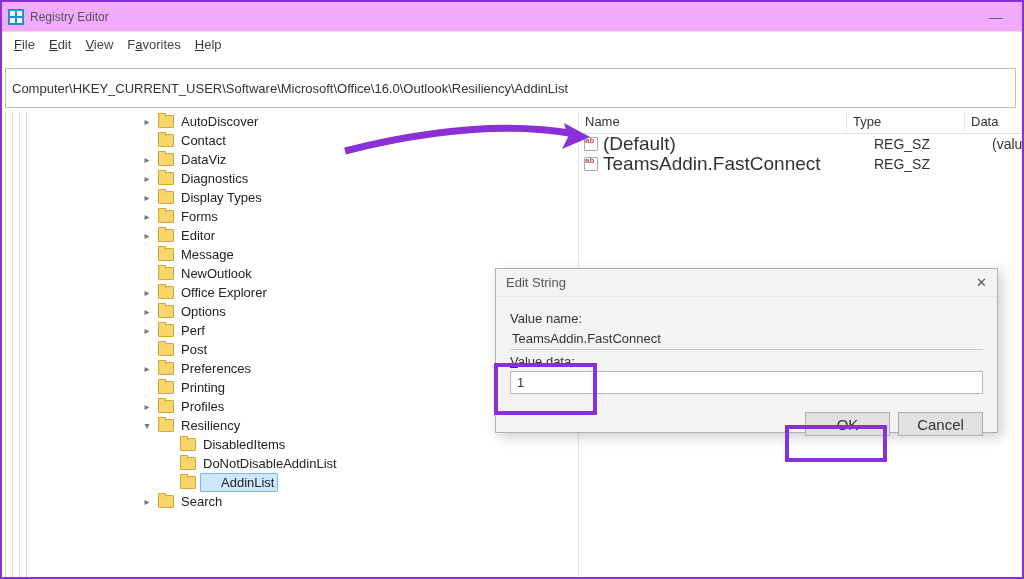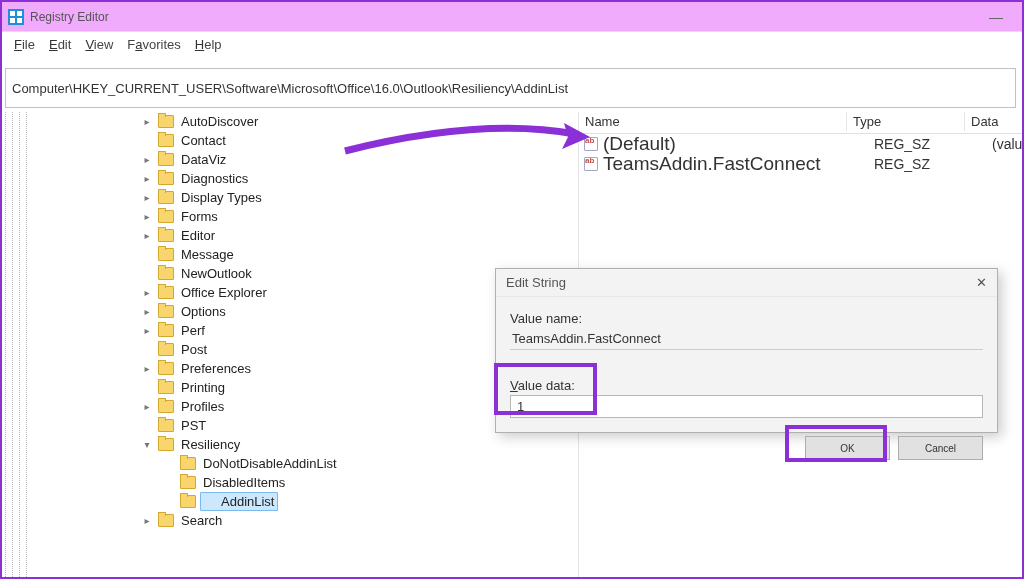--- a/index.html
+++ b/index.html
@@ -40,21 +40,21 @@
 
 .dialog{position:absolute;left:493px;top:266px;width:503px;height:165px;background:#f3f3f3;border:1px solid #b0b0b0;box-shadow:4px 4px 12px rgba(0,0,0,.2);}
 .dlg-title{display:flex;align-items:center;height:28px;padding:0 10px;background:#f3f3f3;border-bottom:1px solid #e7e7e7;}
 .dlg-title span{font-size:13px;color:#555;}
 .dlg-close{margin-left:auto;font-size:14px;color:#666;}
 .dlg-body{padding:10px 14px;}
 .dlg-label{font-size:13px;color:#333;margin:4px 0 2px;}
 .dlg-input{width:100%;border:1px solid #b8b8b8;padding:3px 6px;font-size:13px;background:#fff;}
 .dlg-ro{border:none;background:transparent;padding:3px 2px;border-bottom:1px solid #ccc;}
 .dlg-btns{display:flex;justify-content:flex-end;gap:8px;margin-top:18px;}
-.btn{width:85px;height:24px;border:1px solid #adadad;background:#e1e1e1;font-size:10px;cursor:pointer;}
+.btn{width:85px;height:24px;border:1px solid #adadad;background:#e1e1e1;font-size:15px;cursor:pointer;}
 
 .hl{position:absolute;border:4px solid #8b2fd6;pointer-events:none;}
 .hl1{left:492px;top:361px;width:103px;height:52px;}
 .hl2{left:783px;top:423px;width:102px;height:37px;}
 </style>
 </head>
 <body>
 
 <div class="titlebar">
   <svg class="app-icon" viewBox="0 0 16 16">
@@ -179,41 +179,35 @@
         <span class="node-label">Printing</span>
       </div>
       <div class="tree-row">
         <span class="indent" style="width: 110px;"></span>
         <span class="expander">▸</span>
         <span class="folder"></span>
         <span class="node-label">Profiles</span>
       </div>
       <div class="tree-row">
         <span class="indent" style="width: 110px;"></span>
-        <span class="expander"></span>
-        <span class="folder"></span>
-        <span class="node-label">PST</span>
-      </div>
-      <div class="tree-row">
-        <span class="indent" style="width: 110px;"></span>
         <span class="expander">▾</span>
         <span class="folder"></span>
         <span class="node-label">Resiliency</span>
       </div>
       <div class="tree-row">
         <span class="indent" style="width: 132px;"></span>
         <span class="expander"></span>
         <span class="folder"></span>
+        <span class="node-label">DisabledItems</span>
+      </div>
+      <div class="tree-row">
+        <span class="indent" style="width: 132px;"></span>
+        <span class="expander"></span>
+        <span class="folder"></span>
         <span class="node-label">DoNotDisableAddinList</span>
-      </div>
-      <div class="tree-row">
-        <span class="indent" style="width: 132px;"></span>
-        <span class="expander"></span>
-        <span class="folder"></span>
-        <span class="node-label">DisabledItems</span>
       </div>
       <div class="tree-row">
         <span class="indent" style="width: 132px;"></span>
         <span class="expander"></span>
         <span class="folder"></span>
         <span class="node-label node-sel">AddinList</span>
       </div>
       <div class="tree-row">
         <span class="indent" style="width: 110px;"></span>
         <span class="expander">▸</span>
@@ -251,21 +245,21 @@
 </svg>
 
 <div class="dialog">
   <div class="dlg-title">
     <span>Edit String</span>
     <span class="dlg-close">✕</span>
   </div>
   <div class="dlg-body">
     <div class="dlg-label">Value name:</div>
     <input class="dlg-input dlg-ro" readonly="" value="TeamsAddin.FastConnect" style="">
-    <div class="dlg-label" style="margin-top:28px"><u>V</u>alue data:</div>
+    <div class="dlg-label" style="margin-top:4px"><u>V</u>alue data:</div>
     <input class="dlg-input" value="1" style="">
     <div class="dlg-btns">
       <button class="btn">OK</button>
       <button class="btn">Cancel</button>
     </div>
   </div>
 </div>
 
 <div class="hl hl1"></div>
 <div class="hl hl2"></div>

